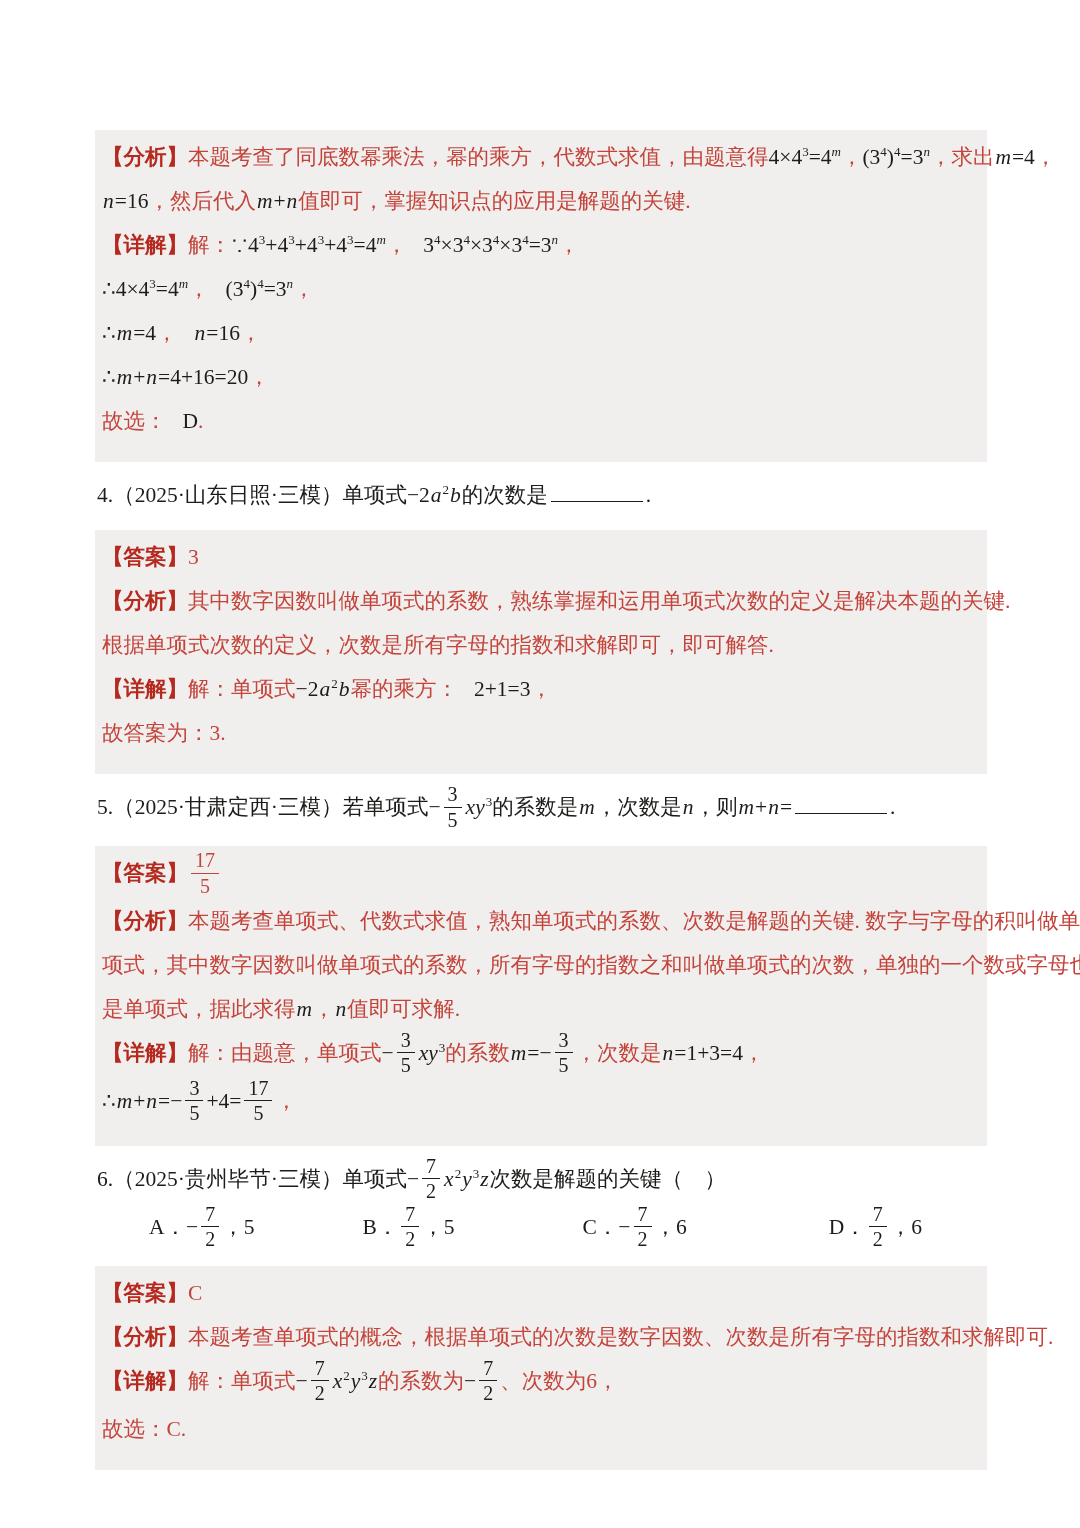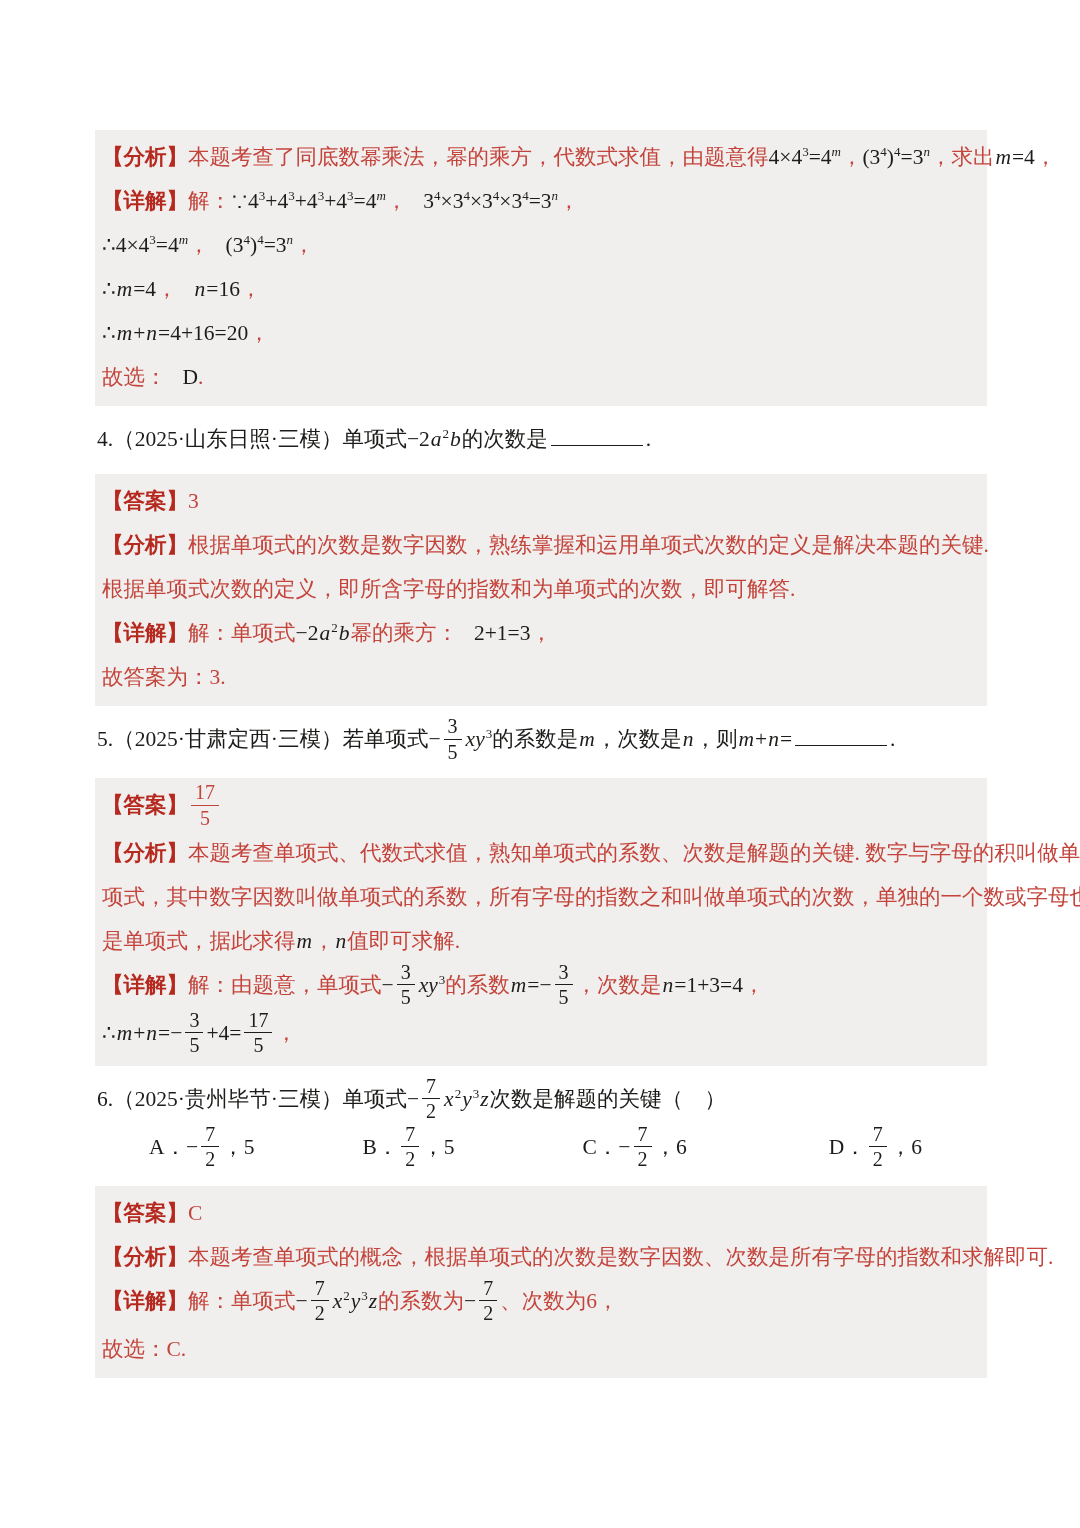--- a/index.html
+++ b/index.html
@@ -7,21 +7,21 @@
     width:1080px;height:1528px;overflow:hidden;
     background:#ffffff;
     font-family:"Liberation Serif","DejaVu Serif",serif;
   }
   .doc{
     padding-top:130px;
     margin-left:95px;
     width:892px;
   }
   .sec{box-sizing:border-box;}
-  .sec.hl{background:var(--hl,#f0efed);padding:5px 10px 7px 7px;}
+  .sec.hl{background:var(--hl,#f0efed);padding:5px 10px 19px 7px;}
   .sec.plain{padding:11px 0 13px 2px;font-family:Liberation Serif, serif;}
   .line{
     font-size:21.5px;
     line-height:44px;
     color:var(--black,#1c1c1a);
     white-space:nowrap;
   }
   .seg-label{color:var(--labelred,#b6291f);font-weight:bold;}
   .seg-red{color:var(--red,#c4443c);}
   .seg-black{color:var(--black,#1c1c1a);}
@@ -49,33 +49,34 @@
   .opt:nth-child(2){margin-left:108px;}
   .opt:nth-child(3){margin-left:128px;}
   .opt:nth-child(4){margin-left:142px;}
 </style>
 </head>
 <body style="background: rgb(255, 255, 255);">
 
 <div class="doc" id="doc-root">
     <div class="sec hl">
       <div class="line"><span class="seg-label">【分析】</span><span class="seg-red">本题考查了同底数幂乘法，幂的乘方，代数式求值，由题意得</span><span class="seg-m">4×4</span><sup class="seg-sup">3</sup><span class="seg-m">=4</span><sup class="seg-sup it">m</sup><span class="seg-red">，</span><span class="seg-m">(3</span><sup class="seg-sup">4</sup><span class="seg-m">)</span><sup class="seg-sup">4</sup><span class="seg-m">=3</span><sup class="seg-sup it">n</sup><span class="seg-red">，求出</span><span class="seg-mi">m</span><span class="seg-m">=4</span><span class="seg-red">，</span></div>
+      <div class="line"><span class="seg-mi">n</span><span class="seg-m">=16</span><span class="seg-red">，然后代入</span><span class="seg-mi">m</span><span class="seg-m">+</span><span class="seg-mi">n</span><span class="seg-red">值即可，掌握知识点的应用是解题的关键.</span></div>
       <div class="line"><span class="seg-label">【详解】</span><span class="seg-red">解：</span><span class="seg-m">∵4</span><sup class="seg-sup">3</sup><span class="seg-m">+4</span><sup class="seg-sup">3</sup><span class="seg-m">+4</span><sup class="seg-sup">3</sup><span class="seg-m">+4</span><sup class="seg-sup">3</sup><span class="seg-m">=4</span><sup class="seg-sup it">m</sup><span class="seg-red">，</span><span class="seg-sp"></span><span class="seg-m">3</span><sup class="seg-sup">4</sup><span class="seg-m">×3</span><sup class="seg-sup">4</sup><span class="seg-m">×3</span><sup class="seg-sup">4</sup><span class="seg-m">×3</span><sup class="seg-sup">4</sup><span class="seg-m">=3</span><sup class="seg-sup it">n</sup><span class="seg-red">，</span></div>
       <div class="line"><span class="seg-m">∴4×4</span><sup class="seg-sup">3</sup><span class="seg-m">=4</span><sup class="seg-sup it">m</sup><span class="seg-red">，</span><span class="seg-sp"></span><span class="seg-m">(3</span><sup class="seg-sup">4</sup><span class="seg-m">)</span><sup class="seg-sup">4</sup><span class="seg-m">=3</span><sup class="seg-sup it">n</sup><span class="seg-red">，</span></div>
       <div class="line"><span class="seg-m">∴</span><span class="seg-mi">m</span><span class="seg-m">=4</span><span class="seg-red">，</span><span class="seg-sp"></span><span class="seg-mi">n</span><span class="seg-m">=16</span><span class="seg-red">，</span></div>
       <div class="line"><span class="seg-m">∴</span><span class="seg-mi">m</span><span class="seg-m">+</span><span class="seg-mi">n</span><span class="seg-m">=4+16=20</span><span class="seg-red">，</span></div>
       <div class="line"><span class="seg-red">故选：</span><span class="seg-sp"></span><span class="seg-black">D</span><span class="seg-red">.</span></div>
     </div>
     <div class="sec plain">
       <div class="line"><span class="seg-black">4.（2025·山东日照·三模）单项式</span><span class="seg-m">−2</span><span class="seg-mi">a</span><sup class="seg-sup">2</sup><span class="seg-mi">b</span><span class="seg-black">的次数是</span><span class="seg-blank"></span><span class="seg-black">.</span></div>
     </div>
     <div class="sec hl">
       <div class="line"><span class="seg-label">【答案】</span><span class="seg-red">3</span></div>
-      <div class="line"><span class="seg-label">【分析】</span><span class="seg-red">根据单项式的次数是数字因数，熟练掌握和运用单项式次数的定义是解决本题的关键.</span></div>
-      <div class="line"><span class="seg-red">根据单项式次数的定义，即所含字母的指数和为单项式的次数，即可解答.</span></div>
+      <div class="line"><span class="seg-label">【分析】</span><span class="seg-red">其中数字因数叫做单项式的系数，熟练掌握和运用单项式次数的定义是解决本题的关键.</span></div>
+      <div class="line"><span class="seg-red">根据单项式次数的定义，次数是所有字母的指数和求解即可，即可解答.</span></div>
       <div class="line"><span class="seg-label">【详解】</span><span class="seg-red">解：单项式</span><span class="seg-m">−2</span><span class="seg-mi">a</span><sup class="seg-sup">2</sup><span class="seg-mi">b</span><span class="seg-red">幂的乘方：</span><span class="seg-sp"></span><span class="seg-m">2+1=3</span><span class="seg-red">，</span></div>
       <div class="line"><span class="seg-red">故答案为：3.</span></div>
     </div>
     <div class="sec plain">
       <div class="line"><span class="seg-black">5.（2025·甘肃定西·三模）若单项式</span><span class="seg-m">−</span><span class="frac">
           <span class="fn">3</span>
           <span class="fd">5</span>
         </span><span class="seg-mi">xy</span><sup class="seg-sup">3</sup><span class="seg-black">的系数是</span><span class="seg-mi">m</span><span class="seg-black">，次数是</span><span class="seg-mi">n</span><span class="seg-black">，则</span><span class="seg-mi">m</span><span class="seg-m">+</span><span class="seg-mi">n</span><span class="seg-m">=</span><span class="seg-blank"></span><span class="seg-black">.</span></div>
     </div>
     <div class="sec hl">

